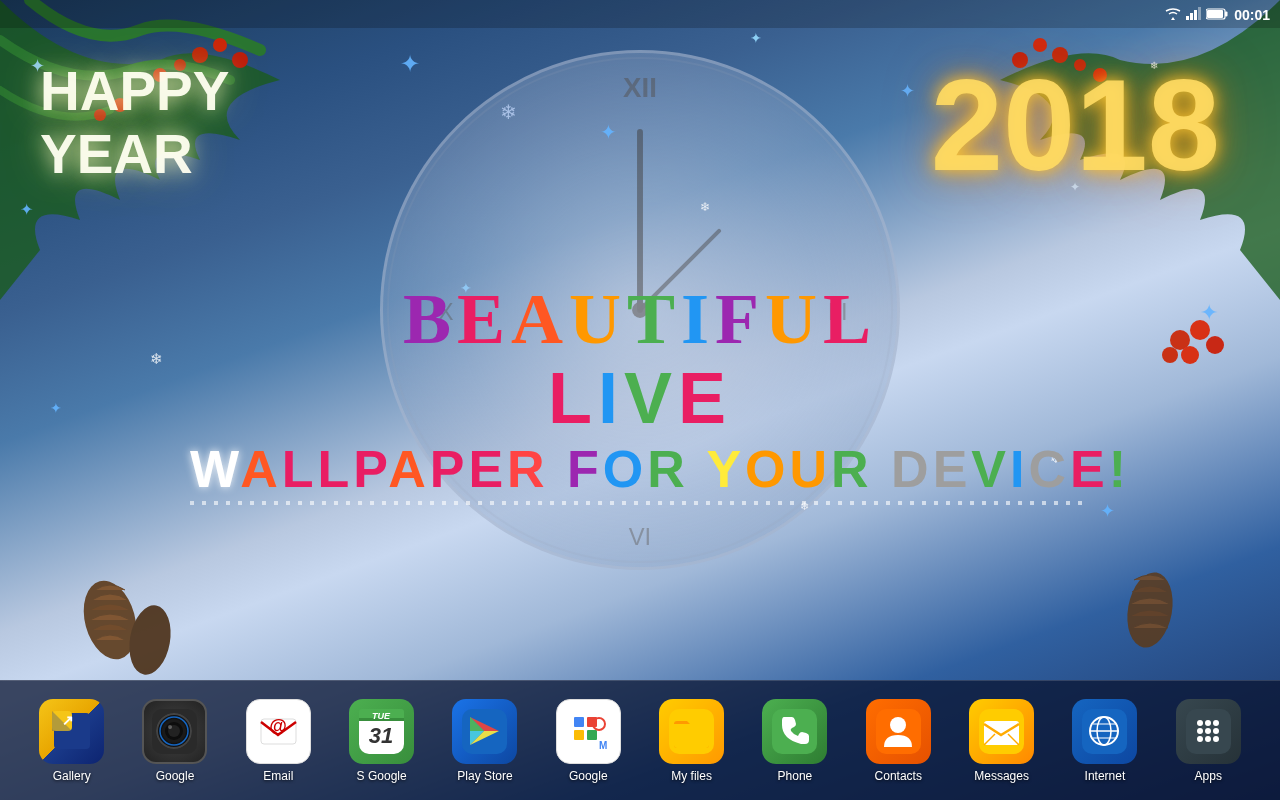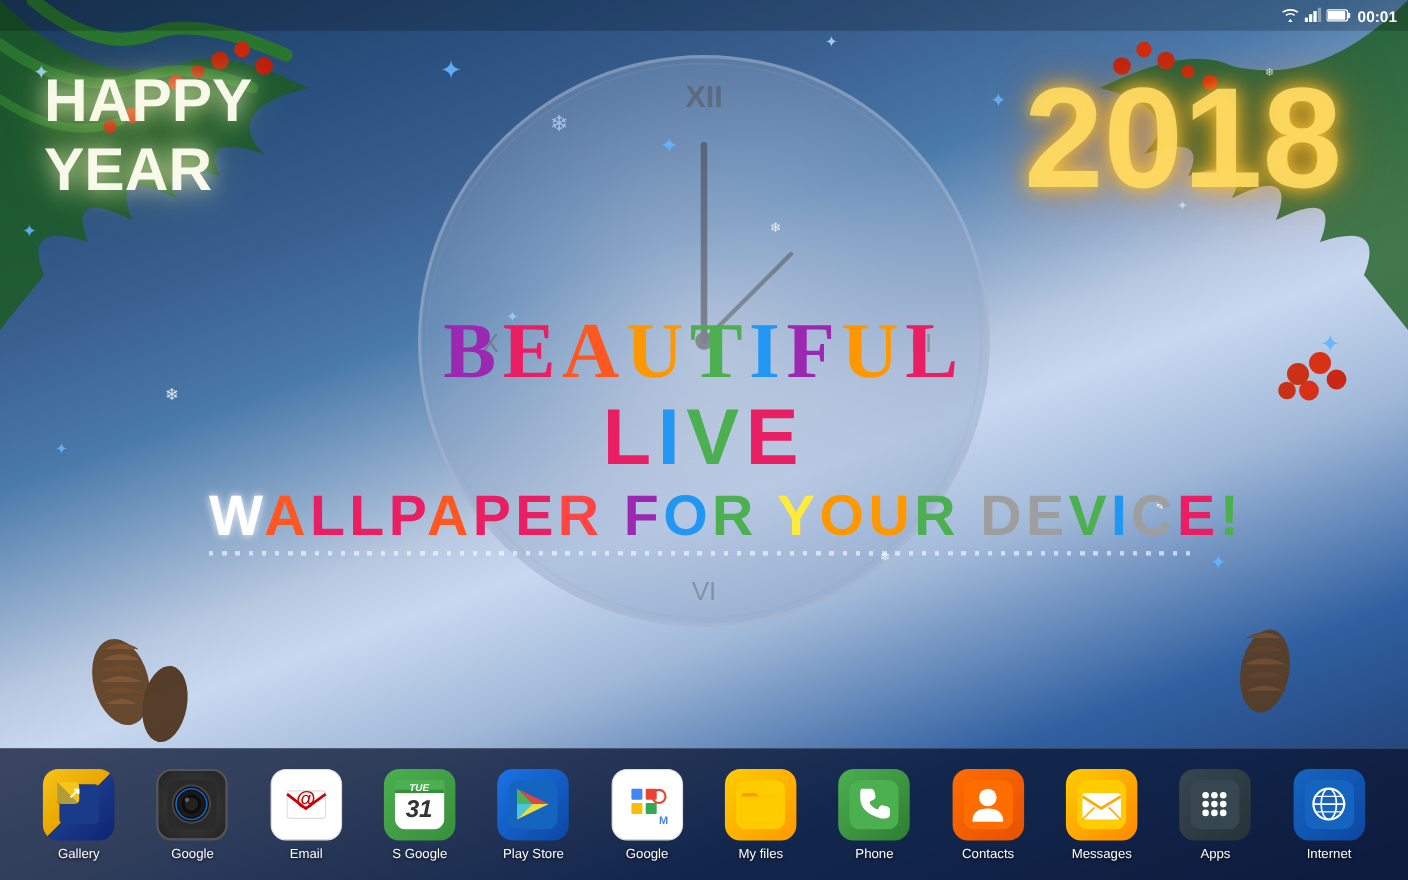--- a/index.html
+++ b/index.html
@@ -544,45 +544,45 @@
         <rect x="5" y="12" width="35" height="24" rx="3" fill="white"></rect>
         <path d="M5,15 L22,26 L40,15" fill="none" stroke="#ffaa00" stroke-width="2.5"></path>
         <path d="M5,36 L16,25" fill="none" stroke="#ffaa00" stroke-width="1.5"></path>
         <path d="M40,36 L29,25" fill="none" stroke="#ffaa00" stroke-width="1.5"></path>
       </svg>
     </div>
     <span class="app-label">Messages</span>
   </div>
 
   <div class="app-item">
+    <div class="app-icon icon-internet">
+      <svg width="45" height="45" viewBox="0 0 45 45">
+        <rect width="45" height="45" rx="10" fill="#1565c0"></rect>
+        <circle cx="22" cy="22" r="14" fill="none" stroke="white" stroke-width="2"></circle>
+        <ellipse cx="22" cy="22" rx="7" ry="14" fill="none" stroke="white" stroke-width="1.5"></ellipse>
+        <line x1="8" y1="22" x2="37" y2="22" stroke="white" stroke-width="1.5"></line>
+        <line x1="11" y1="15" x2="34" y2="15" stroke="white" stroke-width="1.2"></line>
+        <line x1="11" y1="29" x2="34" y2="29" stroke="white" stroke-width="1.2"></line>
+      </svg>
+    </div>
+    <span class="app-label">Internet</span>
+  </div>
+
+  <div class="app-item">
     <div class="app-icon icon-apps">
       <svg width="45" height="45" viewBox="0 0 45 45">
         <rect width="45" height="45" rx="10" fill="#37474f"></rect>
 
         <circle cx="14" cy="14" r="3" fill="white"></circle>
         <circle cx="22" cy="14" r="3" fill="white"></circle>
         <circle cx="30" cy="14" r="3" fill="white"></circle>
         <circle cx="14" cy="22" r="3" fill="white"></circle>
         <circle cx="22" cy="22" r="3" fill="white"></circle>
         <circle cx="30" cy="22" r="3" fill="white"></circle>
         <circle cx="14" cy="30" r="3" fill="white"></circle>
         <circle cx="22" cy="30" r="3" fill="white"></circle>
         <circle cx="30" cy="30" r="3" fill="white"></circle>
       </svg>
     </div>
     <span class="app-label">Apps</span>
   </div>
 
-  <div class="app-item">
-    <div class="app-icon icon-internet">
-      <svg width="45" height="45" viewBox="0 0 45 45">
-        <rect width="45" height="45" rx="10" fill="#1565c0"></rect>
-        <circle cx="22" cy="22" r="14" fill="none" stroke="white" stroke-width="2"></circle>
-        <ellipse cx="22" cy="22" rx="7" ry="14" fill="none" stroke="white" stroke-width="1.5"></ellipse>
-        <line x1="8" y1="22" x2="37" y2="22" stroke="white" stroke-width="1.5"></line>
-        <line x1="11" y1="15" x2="34" y2="15" stroke="white" stroke-width="1.2"></line>
-        <line x1="11" y1="29" x2="34" y2="29" stroke="white" stroke-width="1.2"></line>
-      </svg>
-    </div>
-    <span class="app-label">Internet</span>
-  </div>
-
 </div>
 
 </body></html>

